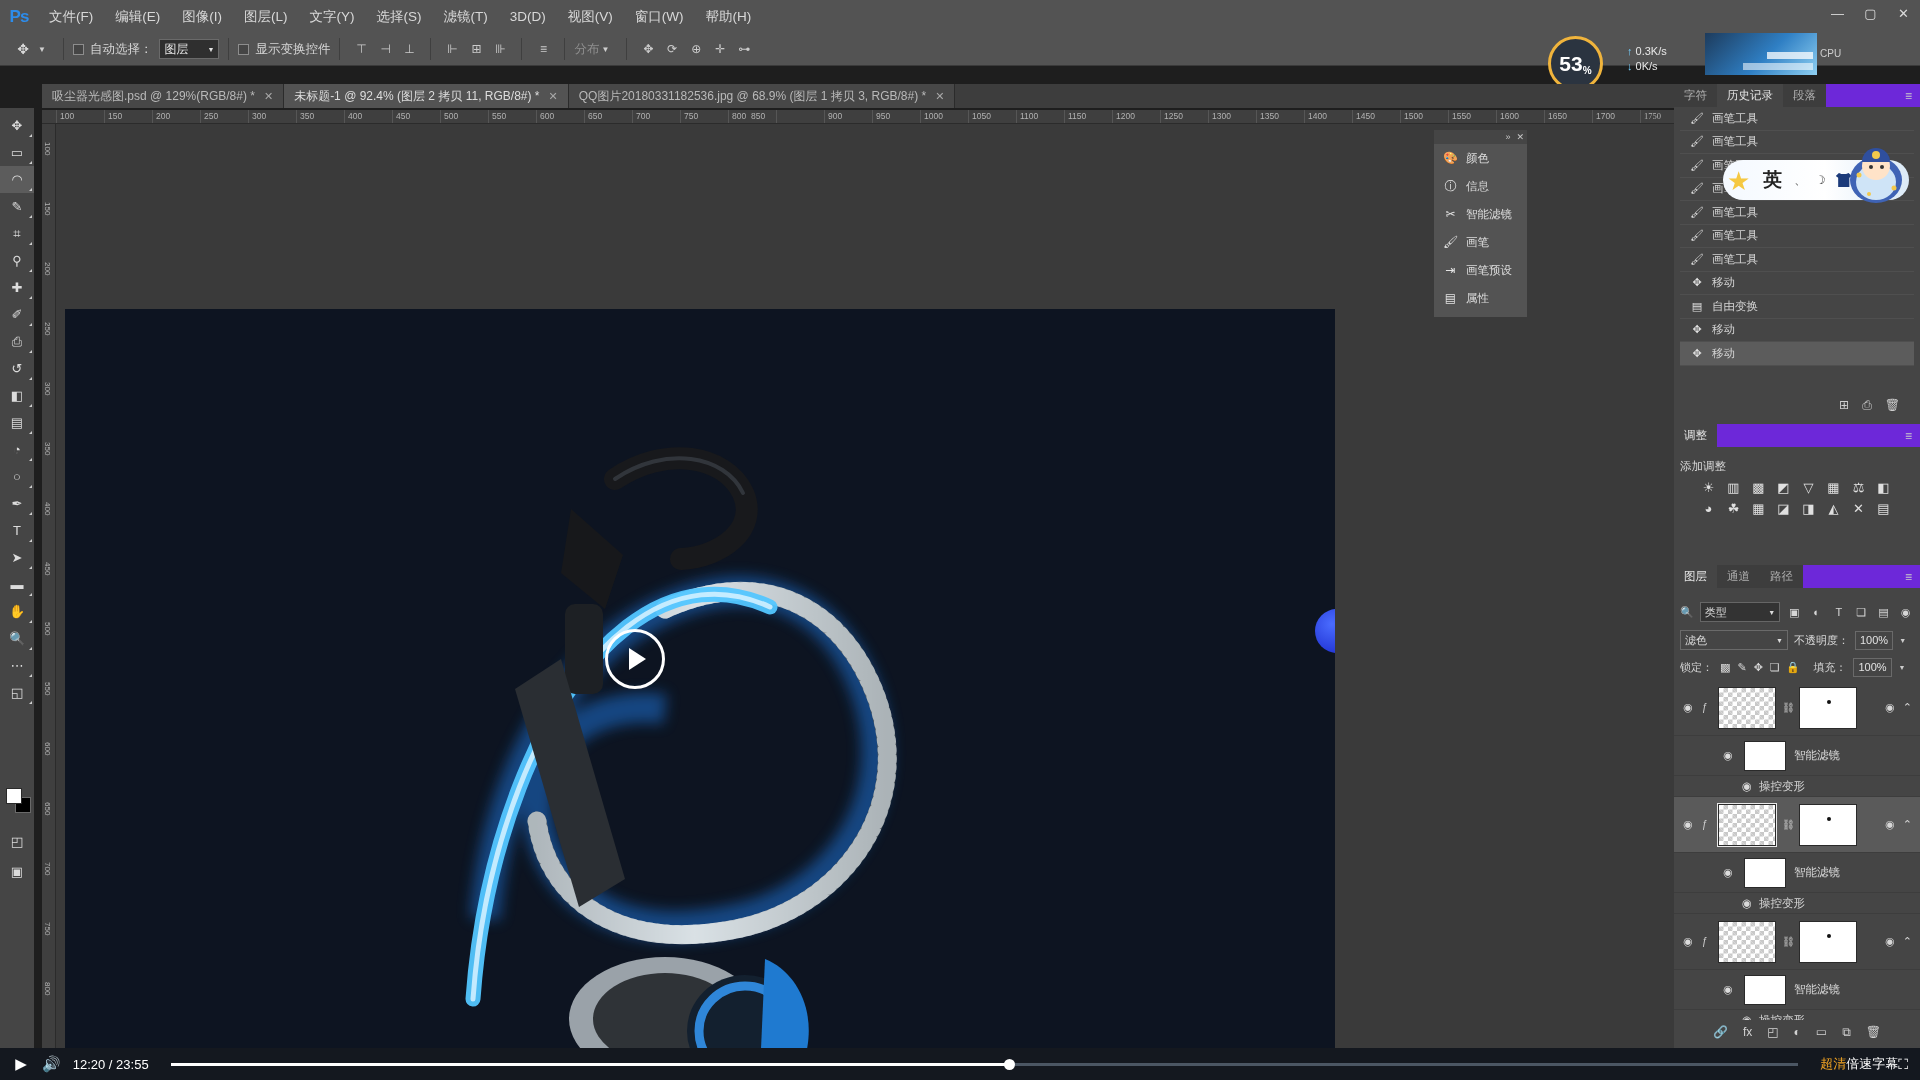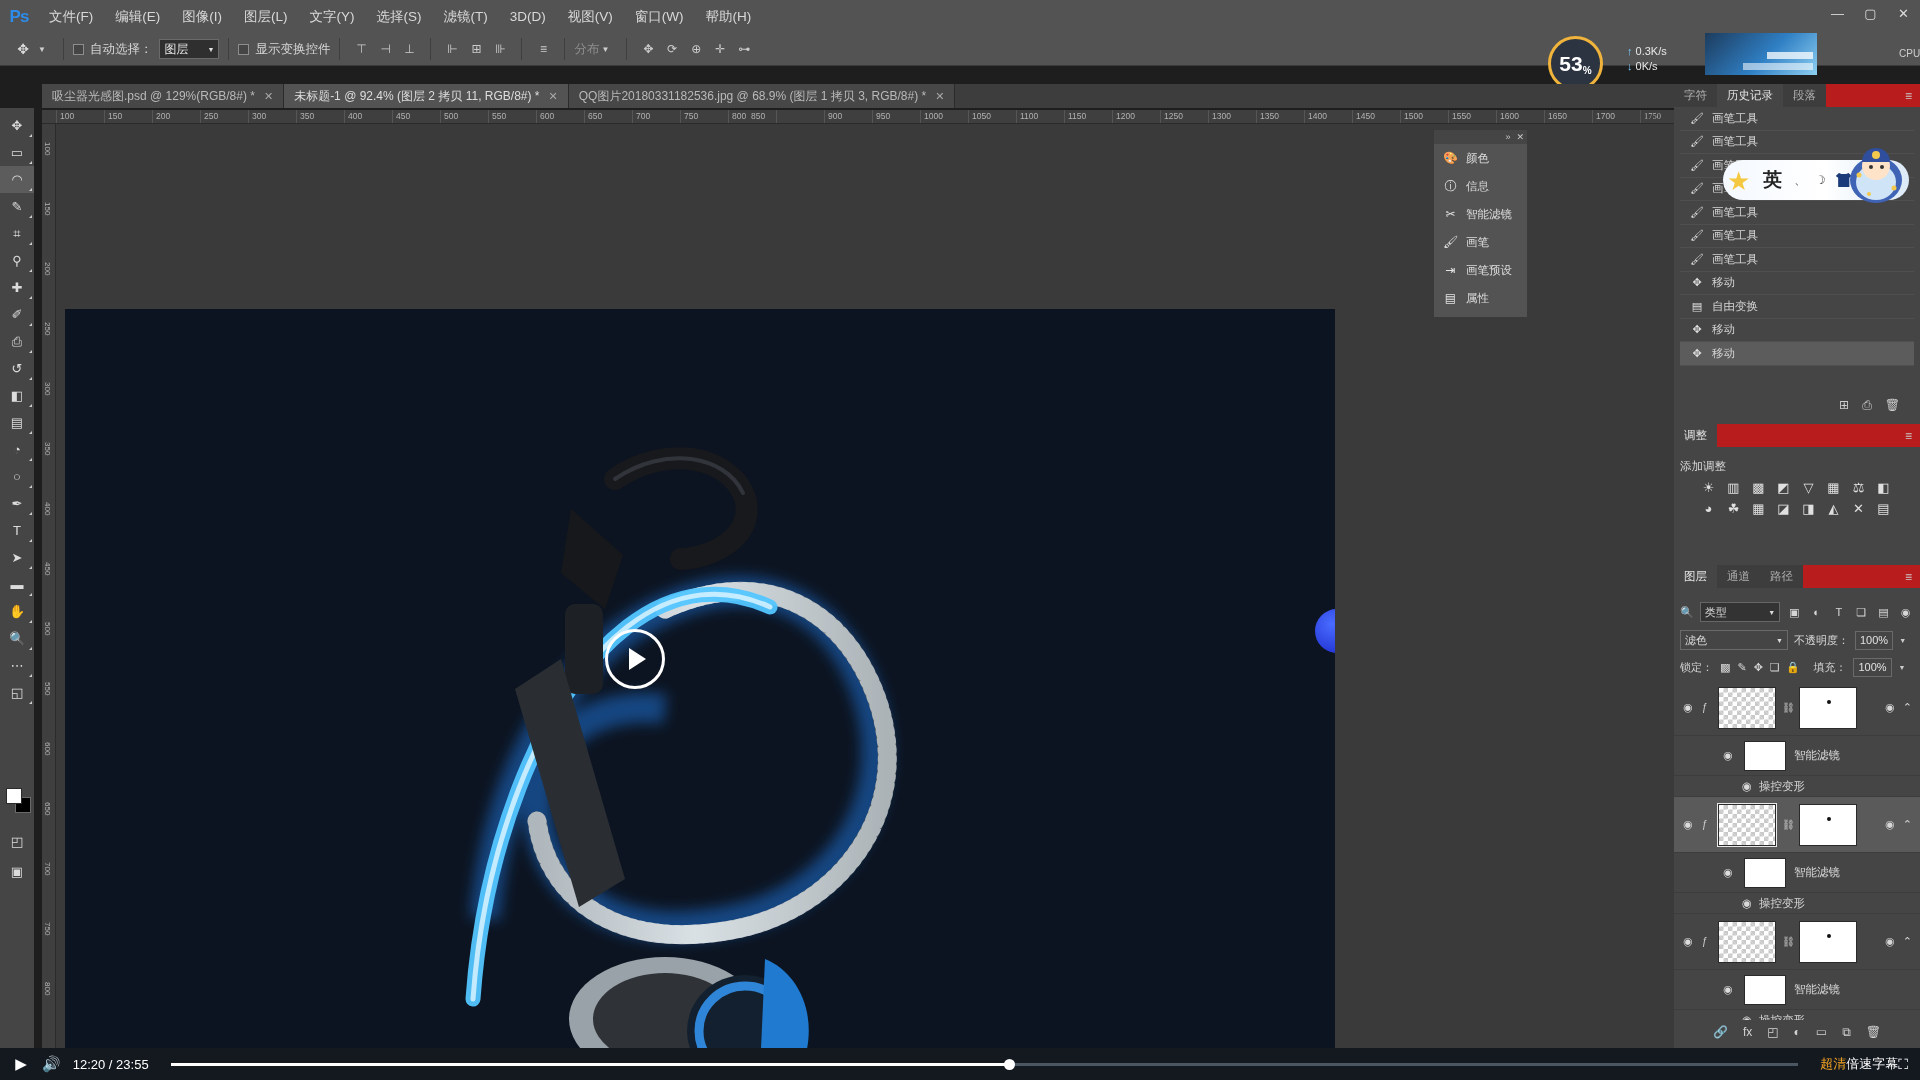--- a/index.html
+++ b/index.html
@@ -44,21 +44,21 @@
   .badge-sub { position:absolute; left:1627px; top:44px; color:#cfcfcf;
     font-size:11px; line-height:15px; }
   .badge-sub .v { color:#e8e8e8; }
   .thumb-widget { position:absolute; left:1705px; top:33px; width:112px;
     height:42px; background:linear-gradient(135deg,#1d3b5c,#2f7fc4 55%,#8fd0f2);
     overflow:hidden; }
   .thumb-widget .bar { position:absolute; right:4px; bottom:5px; width:70px;
     height:7px; background:rgba(255,255,255,.55); }
   .thumb-widget .bar2 { position:absolute; right:4px; bottom:16px; width:46px;
     height:7px; background:rgba(255,255,255,.75); }
-  .thumb-text { position:absolute; left:1899px; top:48px; color:#cfcfcf;
+  .thumb-text { position:absolute; left:1820px; top:48px; color:#cfcfcf;
     font-size:10px; }
 
   
   .tabstrip { position:absolute; left:42px; top:84px; width:1632px; height:24px;
     background:#3d3d3d; display:flex; align-items:stretch; }
   .doctab { display:flex; align-items:center; padding:0 10px; font-size:12px;
     color:#b9b9b9; background:#474747; border-right:1px solid #2b2b2b;
     white-space:nowrap; }
   .doctab.active { background:#535353; color:#dddddd; }
   .tabclose { margin-left:9px; font-size:11px; color:#a8a8a8; }
@@ -116,21 +116,21 @@
   .popup-head span { color:#c8c8c8; font-size:9px; }
   .popup-item { height:28px; display:flex; align-items:center; padding-left:9px;
     color:#dcdcdc; font-size:11.5px; gap:8px; }
   .pi-icon { width:15px; display:flex; justify-content:center; font-size:12px;
     color:#e4e4e4; }
 
   
   .dock { position:absolute; left:1674px; top:84px; width:246px; height:964px;
     background:#454545; }
   .panel { background:#454545; }
-  .panel-tabs { height:23px; background:#b91c1c; display:flex;
+  .panel-tabs { height:23px; background:#6d28d9; display:flex;
     align-items:stretch; }
   .ptab { padding:0 10px; display:flex; align-items:center; font-size:11.5px;
     color:#aeaeae; background:#3d3d3d; }
   .ptab.active { background:#454545; color:#e4e4e4; }
   .pmenu { margin-left:auto; display:flex; align-items:center; padding:0 8px;
     color:#c9c9c9; font-size:12px; }
 
   .hist-list { position:absolute; left:1680px; top:107px; width:234px;
     height:284px; }
   .hist-row { height:23.5px; display:flex; align-items:center; gap:8px;

